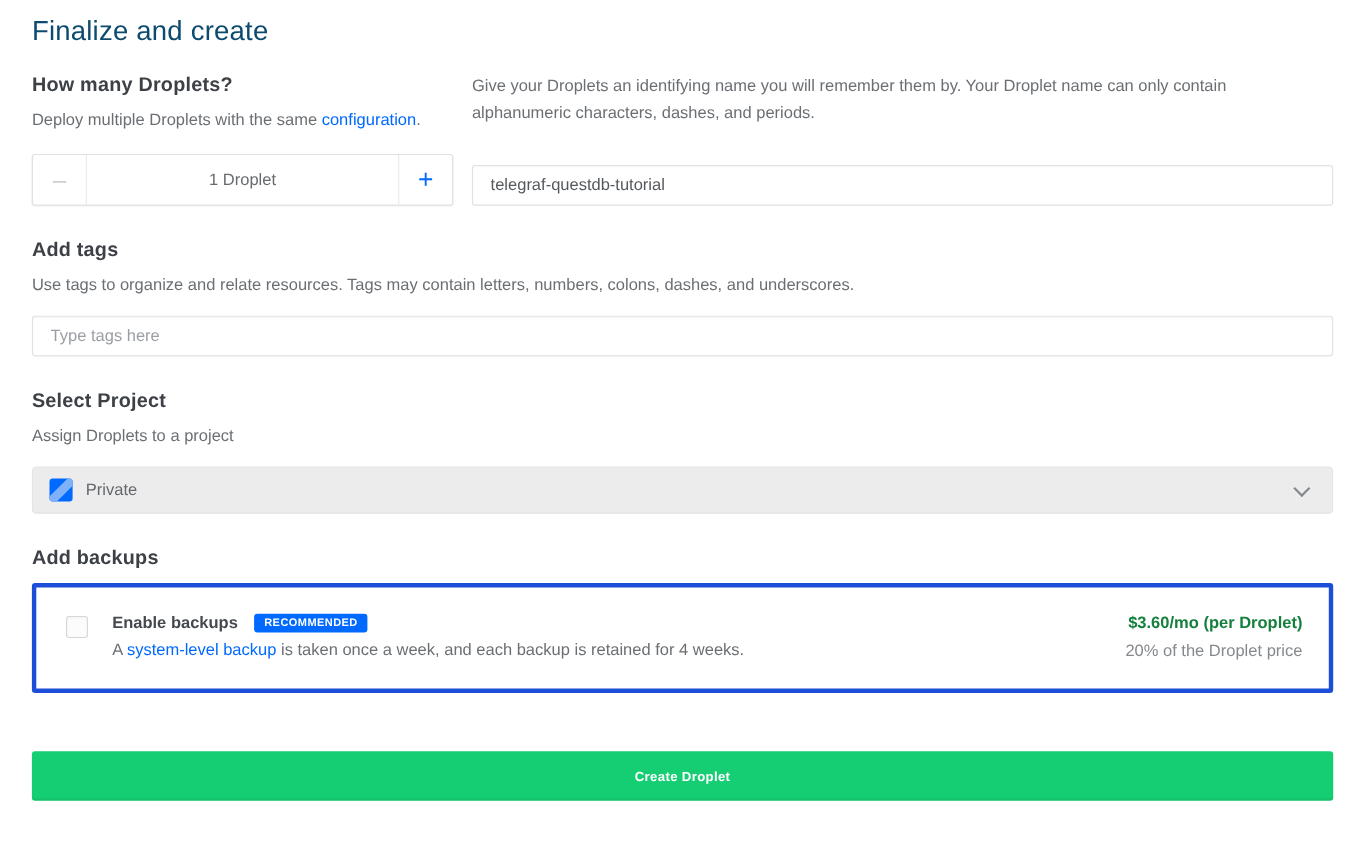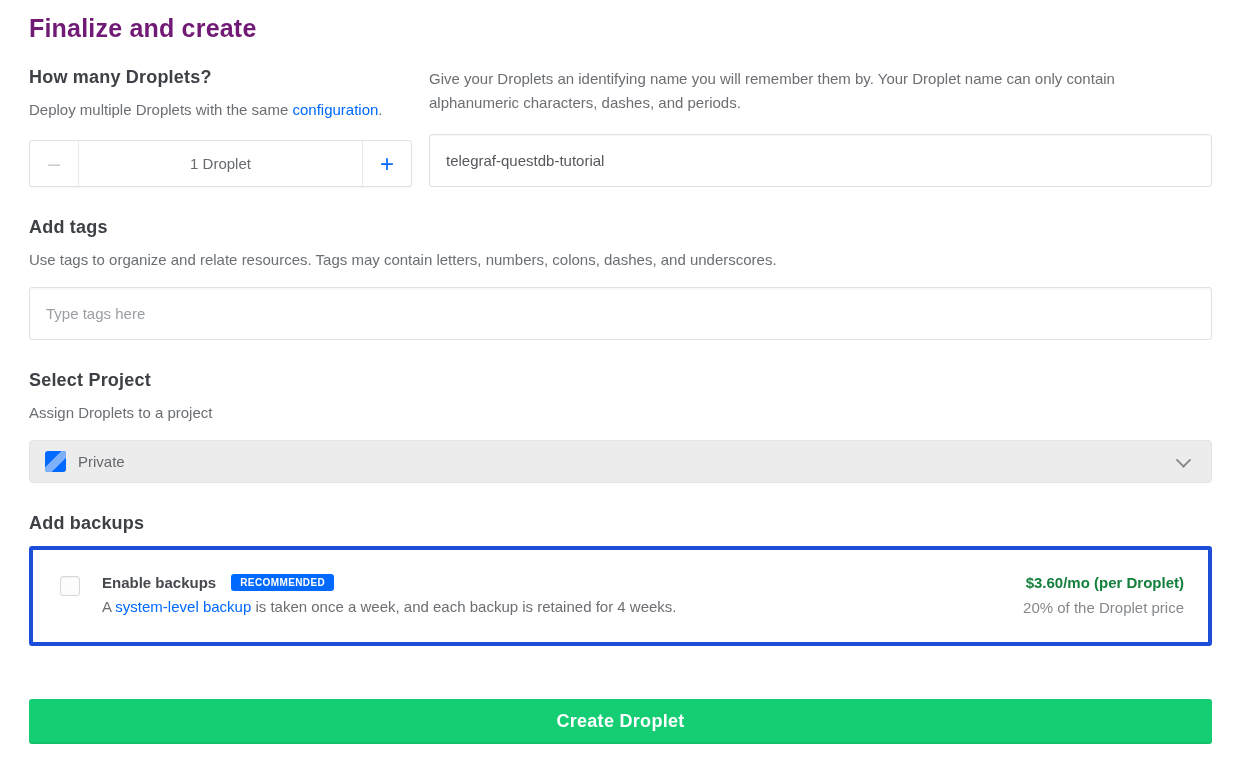--- a/index.html
+++ b/index.html
@@ -6,21 +6,21 @@
   html, body { background: #ffffff; }
   body {
     width: 1237px; height: 777px; overflow: hidden;
     font-family: "Liberation Sans", sans-serif;
     color: #6b6f73;
     font-size: 15px;
   }
   .page { padding: 14px 25px 0 29px; }
 
   h1.page-title {
-    font-size: 25px; font-weight: 700; color: #701a75;
+    font-size: 25px; font-weight: 400; color: #0c4a6e;
     letter-spacing: 0.2px; margin-bottom: 24px;
   }
   h2.section-heading {
     font-size: 18px; font-weight: 700; color: #3d4146;
     letter-spacing: 0.2px; margin-bottom: 10px;
   }
   p.section-desc { font-size: 15px; color: #6b6f73; line-height: 24px; }
   a.inline-link { color: #0069ff; text-decoration: none; cursor: pointer; }
 
   
@@ -41,21 +41,21 @@
   }
   .stepper .minus { border-right: 1px solid #e8e9ea; color: #c9ccd1; font-size: 22px; }
   .stepper .plus  { border-left: 1px solid #e8e9ea; color: #0069ff; font-size: 24px; font-weight: 400; }
   .stepper .count {
     flex: 1; display: flex; align-items: center; justify-content: center;
     color: #676a6e; font-size: 15px;
   }
 
   
   .text-input {
-    width: 100%; height: 53px; border: 1px solid #dfe1e3; border-radius: 3px;
+    width: 100%; height: 37px; border: 1px solid #dfe1e3; border-radius: 3px;
     padding: 0 16px; font-family: inherit; font-size: 15px; color: #55585c;
     background: #fff; box-shadow: inset 0 1px 2px rgba(0,0,0,0.04);
     outline: none;
   }
   .text-input::placeholder { color: #9b9ea3; }
 
   .section { margin-bottom: 30px; }
   .section p.section-desc { margin-bottom: 15px; }
 
   
@@ -103,21 +103,21 @@
   }
   .backups-line2 { margin-top: 7px; font-size: 15px; color: #6b6f73; }
   .backups-price { margin-left: auto; text-align: right; white-space: nowrap; padding-left: 20px; }
   .price-main { font-size: 15px; font-weight: 700; color: #15803d; }
   .price-note { margin-top: 8px; font-size: 15px; color: #85898d; }
 
   
   .create-btn {
     display: block; width: 100%; height: 45px; margin-top: 53px;
     background: #15cd72; border: none; border-radius: 3px; cursor: pointer;
-    color: #ffffff; font-family: inherit; font-size: 18px; font-weight: 700;
+    color: #ffffff; font-family: inherit; font-size: 12px; font-weight: 700;
     letter-spacing: 0.3px; box-shadow: inset 0 -2px 0 rgba(0,0,0,0.06);
   }
 </style>
 </head>
 <body>
 
 <div class="page">
 
   <h1 class="page-title">Finalize and create</h1>
 

